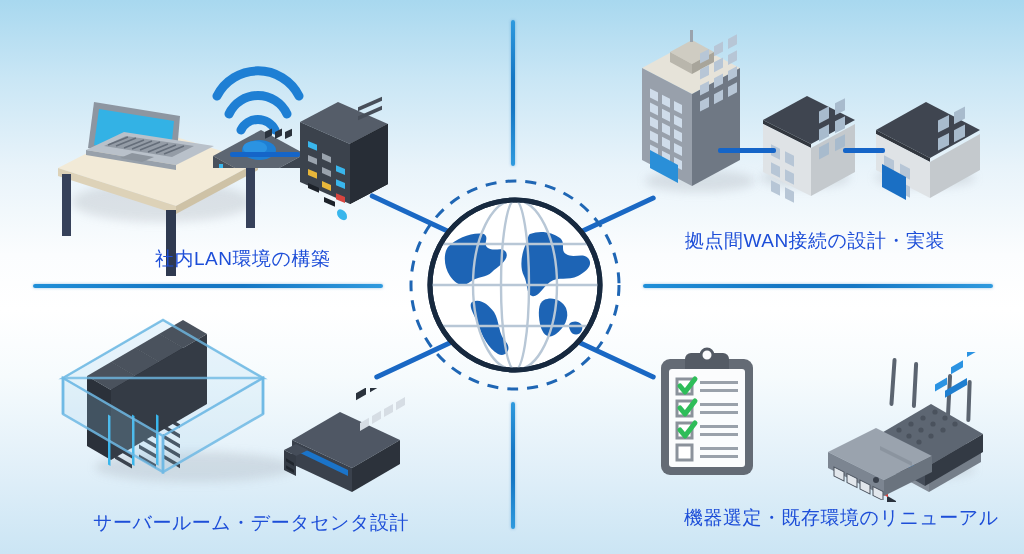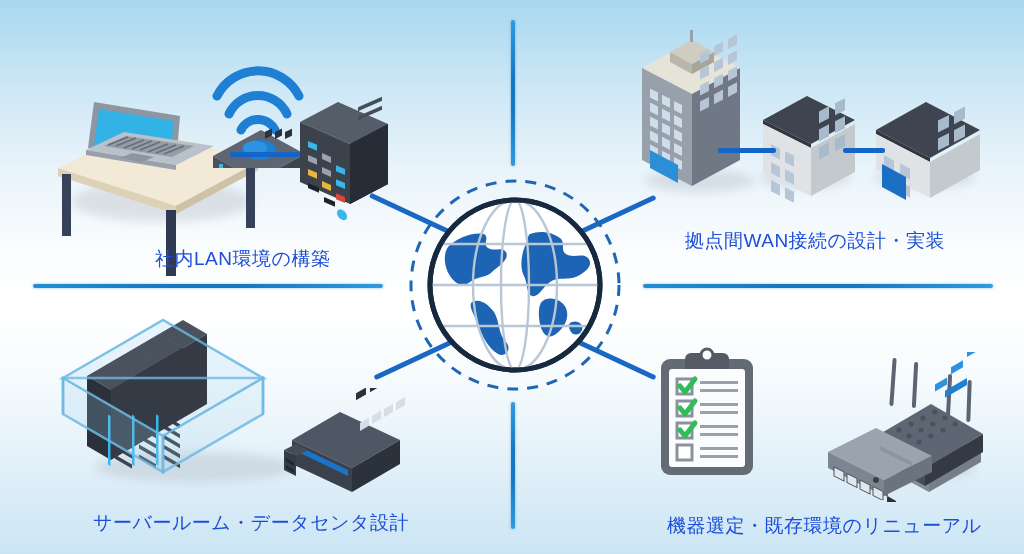--- a/index.html
+++ b/index.html
@@ -30,21 +30,21 @@
   #div-v-bottom { left:511px; top:402px; height:127px; }
 
   
   .label {
     position:absolute; color:#1d4ed8; font-size:19px;
     letter-spacing:.5px; white-space:nowrap;
   }
   #label-lan  { left:155px; top:246px; }
   #label-wan  { left:685px; top:228px; }
   #label-dc   { left:93px; top:510px; }
-  #label-renew{ left:667px; top:505px;margin-top:8px; }
+  #label-renew{ left:684px; top:505px; }
 
   
   .spoke {
     position:absolute; height:5px; border-radius:3px;
     background:#1a68c4; transform-origin:0 50%;
   }
   .netline {
     position:absolute; height:5px; border-radius:2px; background:#1565c8;
   }
 

